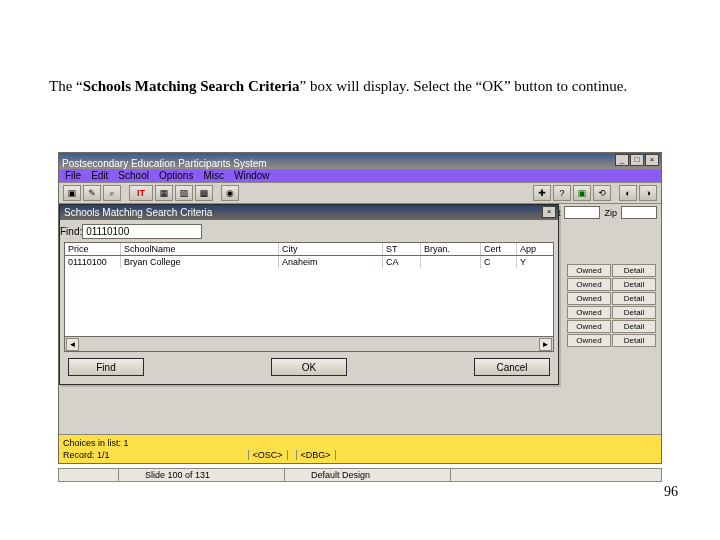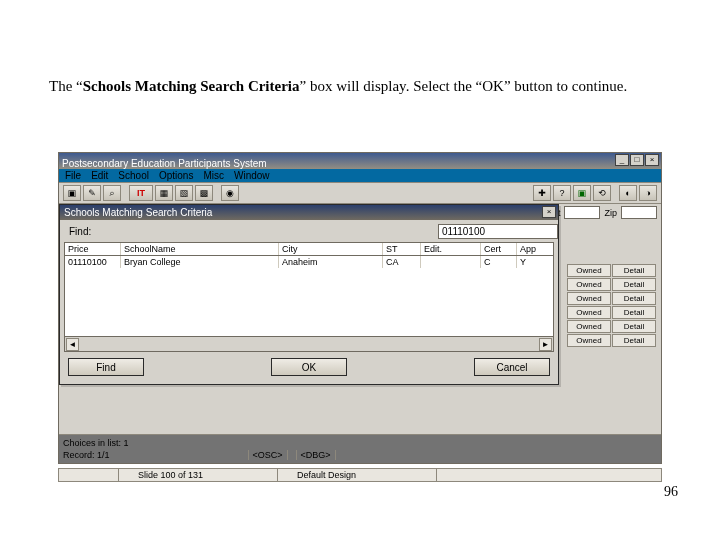--- a/index.html
+++ b/index.html
@@ -53,21 +53,21 @@
     position: absolute; right: 2px; top: 1px;
     display: flex; gap: 1px;
   }
   .winbtn {
     width: 14px; height: 12px;
     background: #d5d2cb; border: 1px solid #404040;
     font-size: 8px; line-height: 10px; text-align: center;
     color: #000;
   }
   .menubar {
-    background: #0369a1;
+    background: #8b5cf6;
     border-bottom: 1px solid #8d887c;
     display: flex; gap: 10px;
     padding: 1px 6px;
     font-size: 10px;
   }
   .toolbar {
     background: #d5d2cb;
     border-bottom: 1px solid #8d887c;
     display: flex; gap: 2px;
     padding: 2px 4px;
@@ -134,22 +134,22 @@
     background: linear-gradient(#2b3f6c,#6f6a60);
     color: #fff;
     height: 15px;
     display: flex; align-items: center;
     padding: 0 4px;
     font-size: 10px;
     position: relative;
   }
   .dialog .dtitle .winbtns { right: 2px; top: 1px; }
   .findrow {
-    display: flex; align-items: center; justify-content: space-between;
-    gap: 6px; padding: 4px 0 3px 9px;
+    display: flex; align-items: center; justify-content: flex-start;
+    padding: 4px 0 3px 0;
     font-size: 10px;
   }
   .findrow input {
     width: 120px; height: 15px;
     border: 1px solid #6f6a60;
     background: #fff;
     font-size: 10px; padding: 0 3px;
     font-family: inherit;
   }
   .gridwrap {
@@ -197,34 +197,34 @@
     width: 76px; height: 18px;
     border: 1px solid #2a2a2a;
     background: linear-gradient(#efece5,#cfcabd);
     font-size: 10px;
     display: flex; align-items: center; justify-content: center;
   }
 
   
   .footer {
     border-top: 1px solid #8d887c;
-    background: #737373;
+    background: #fde047;
     padding: 2px 4px;
     font-size: 9px;
   }
   .footer .row1 { display: block; padding: 1px 0; }
   .footer .row2 { display: flex; gap: 8px; padding: 1px 0; }
   .footer .seg {
     border-left: 1px solid #8d887c;
     border-right: 1px solid #8d887c;
     padding: 0 4px;
   }
   .statusbar {
     margin-top: 4px;
-    display: flex; gap: 9px;
+    display: flex; gap: 16px;
     border: 1px solid #8d887c;
     background: #e9e6df;
     font-size: 9px;
   }
   .statusbar .scell {
     border-right: 1px solid #8d887c;
     padding: 1px 10px;
     flex: 0 0 auto;
   }
   .statusbar .scell.wide { flex: 0 0 150px; }
@@ -324,21 +324,21 @@
         <div class="findrow">
           <span>Find:</span>
           <input value="01110100" style="">
         </div>
         <div class="gridwrap">
           <div class="ghead">
             <div class="gcell price">Price</div>
             <div class="gcell name">SchoolName</div>
             <div class="gcell city">City</div>
             <div class="gcell st">ST</div>
-            <div class="gcell elig">Edit.</div>
+            <div class="gcell elig">Bryan.</div>
             <div class="gcell cert">Cert</div>
             <div class="gcell app">App</div>
           </div>
           <div class="grow data">
             <div class="gcell price">01110100</div>
             <div class="gcell name">Bryan College</div>
             <div class="gcell city">Anaheim</div>
             <div class="gcell st">CA</div>
             <div class="gcell elig"> </div>
             <div class="gcell cert">C</div>

